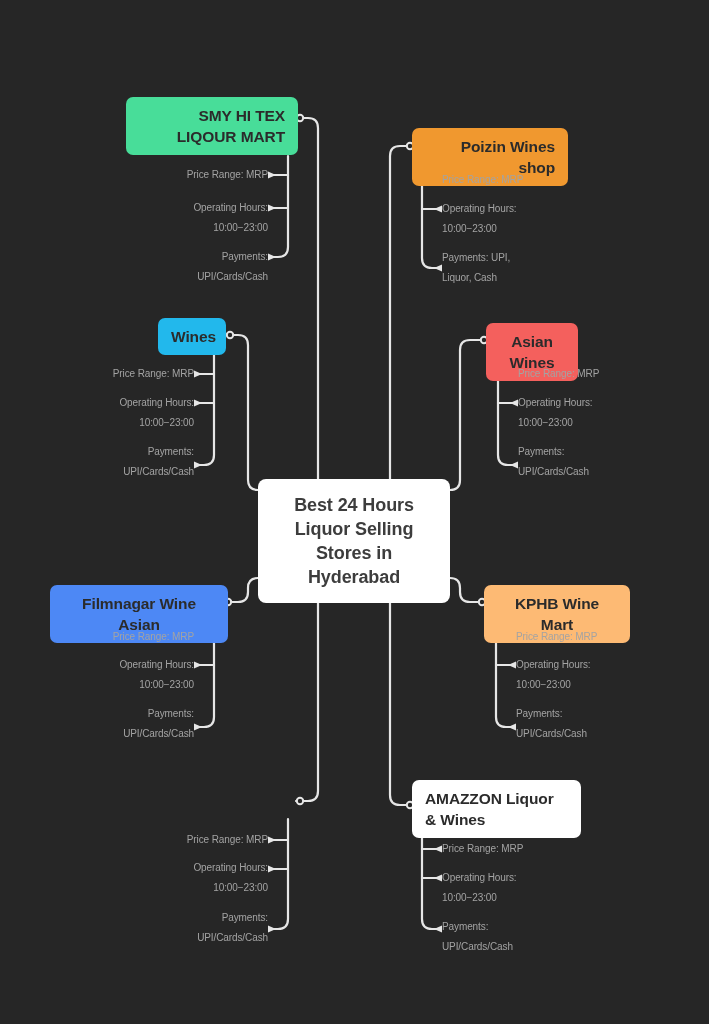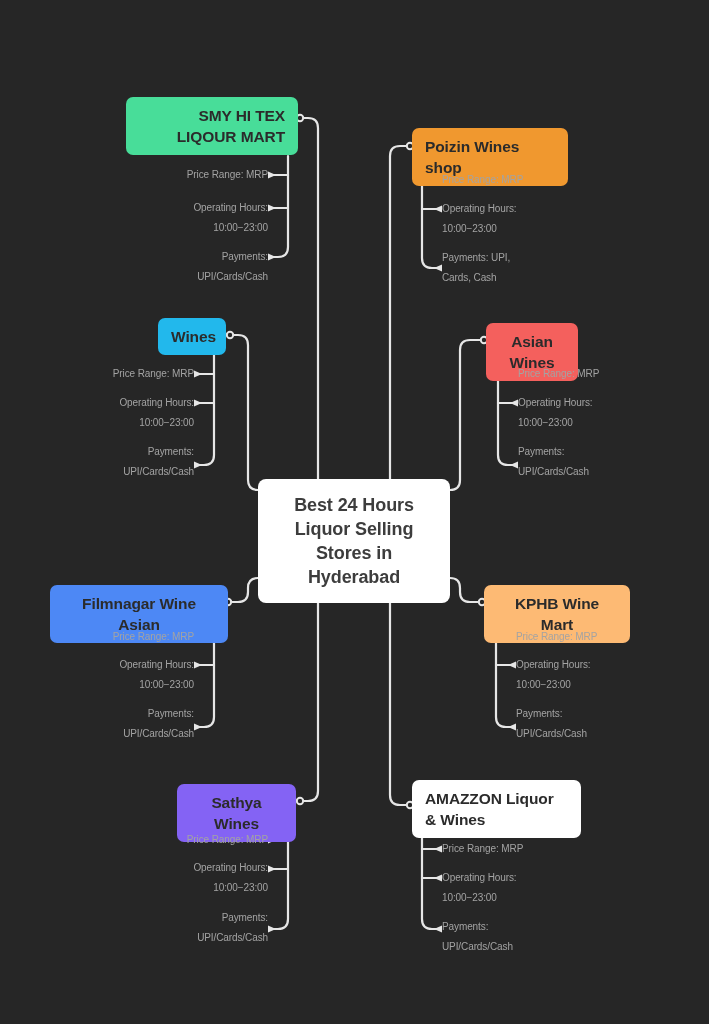--- a/index.html
+++ b/index.html
@@ -162,28 +162,28 @@
 
   <div class="node" style="left:126px; top:97px; width:172px; text-align:right; background:#48dd99;">
     <span>SMY HI TEX LIQOUR MART</span>
   </div>
   <div class="leaf right-align" style="left:40px; top:165px; width:228px;">Price Range: MRP</div>
   <div class="leaf right-align" style="left:40px; top:198px; width:228px;">Operating Hours:
 10:00−23:00</div>
   <div class="leaf right-align" style="left:40px; top:247px; width:228px;">Payments:
 UPI/Cards/Cash</div>
 
-  <div class="node" style="left:412px; top:128px; width:156px; text-align:left; background:#f0982f;">
+  <div class="node" style="left:412px; top:128px; width:156px; text-align:right; background:#f0982f;">
     <span>Poizin Wines shop</span>
   </div>
   <div class="leaf left-align" style="left:442px; top:170px; width:230px;">Price Range: MRP</div>
   <div class="leaf left-align" style="left:442px; top:199px; width:230px;">Operating Hours:
 10:00−23:00</div>
   <div class="leaf left-align" style="left:442px; top:248px; width:230px;">Payments: UPI,
-Cards, Cash</div>
+Liquor, Cash</div>
 
   <div class="node" style="left:158px; top:318px; width:68px; text-align:left; background:#22b8ec;">
     <span>Wines</span>
   </div>
   <div class="leaf right-align" style="left:-34px; top:364px; width:228px;">Price Range: MRP</div>
   <div class="leaf right-align" style="left:-34px; top:393px; width:228px;">Operating Hours:
 10:00−23:00</div>
   <div class="leaf right-align" style="left:-34px; top:442px; width:228px;">Payments:
 UPI/Cards/Cash</div>
 
@@ -207,23 +207,20 @@
 
   <div class="node" style="left:484px; top:585px; width:146px; text-align:center; background:#fdba74;">
     <span>KPHB Wine Mart</span>
   </div>
   <div class="leaf left-align" style="left:516px; top:627px; width:190px;">Price Range: MRP</div>
   <div class="leaf left-align" style="left:516px; top:655px; width:190px;">Operating Hours:
 10:00−23:00</div>
   <div class="leaf left-align" style="left:516px; top:704px; width:190px;">Payments:
 UPI/Cards/Cash</div>
 
-  <div class="node" style="left:177px; top:784px; width:119px; text-align:center; background:#8463f4;">
-    <span>Sathya Wines</span>
-  </div>
   <div class="leaf right-align" style="left:40px; top:830px; width:228px;">Price Range: MRP</div>
   <div class="leaf right-align" style="left:40px; top:858px; width:228px;">Operating Hours:
 10:00−23:00</div>
   <div class="leaf right-align" style="left:40px; top:908px; width:228px;">Payments:
 UPI/Cards/Cash</div>
 
   <div class="node" style="left:412px; top:780px; width:169px; text-align:left; background:#ffffff;">
     <span>AMAZZON Liquor &amp; Wines</span>
   </div>
   <div class="leaf left-align" style="left:442px; top:839px; width:230px;">Price Range: MRP</div>

